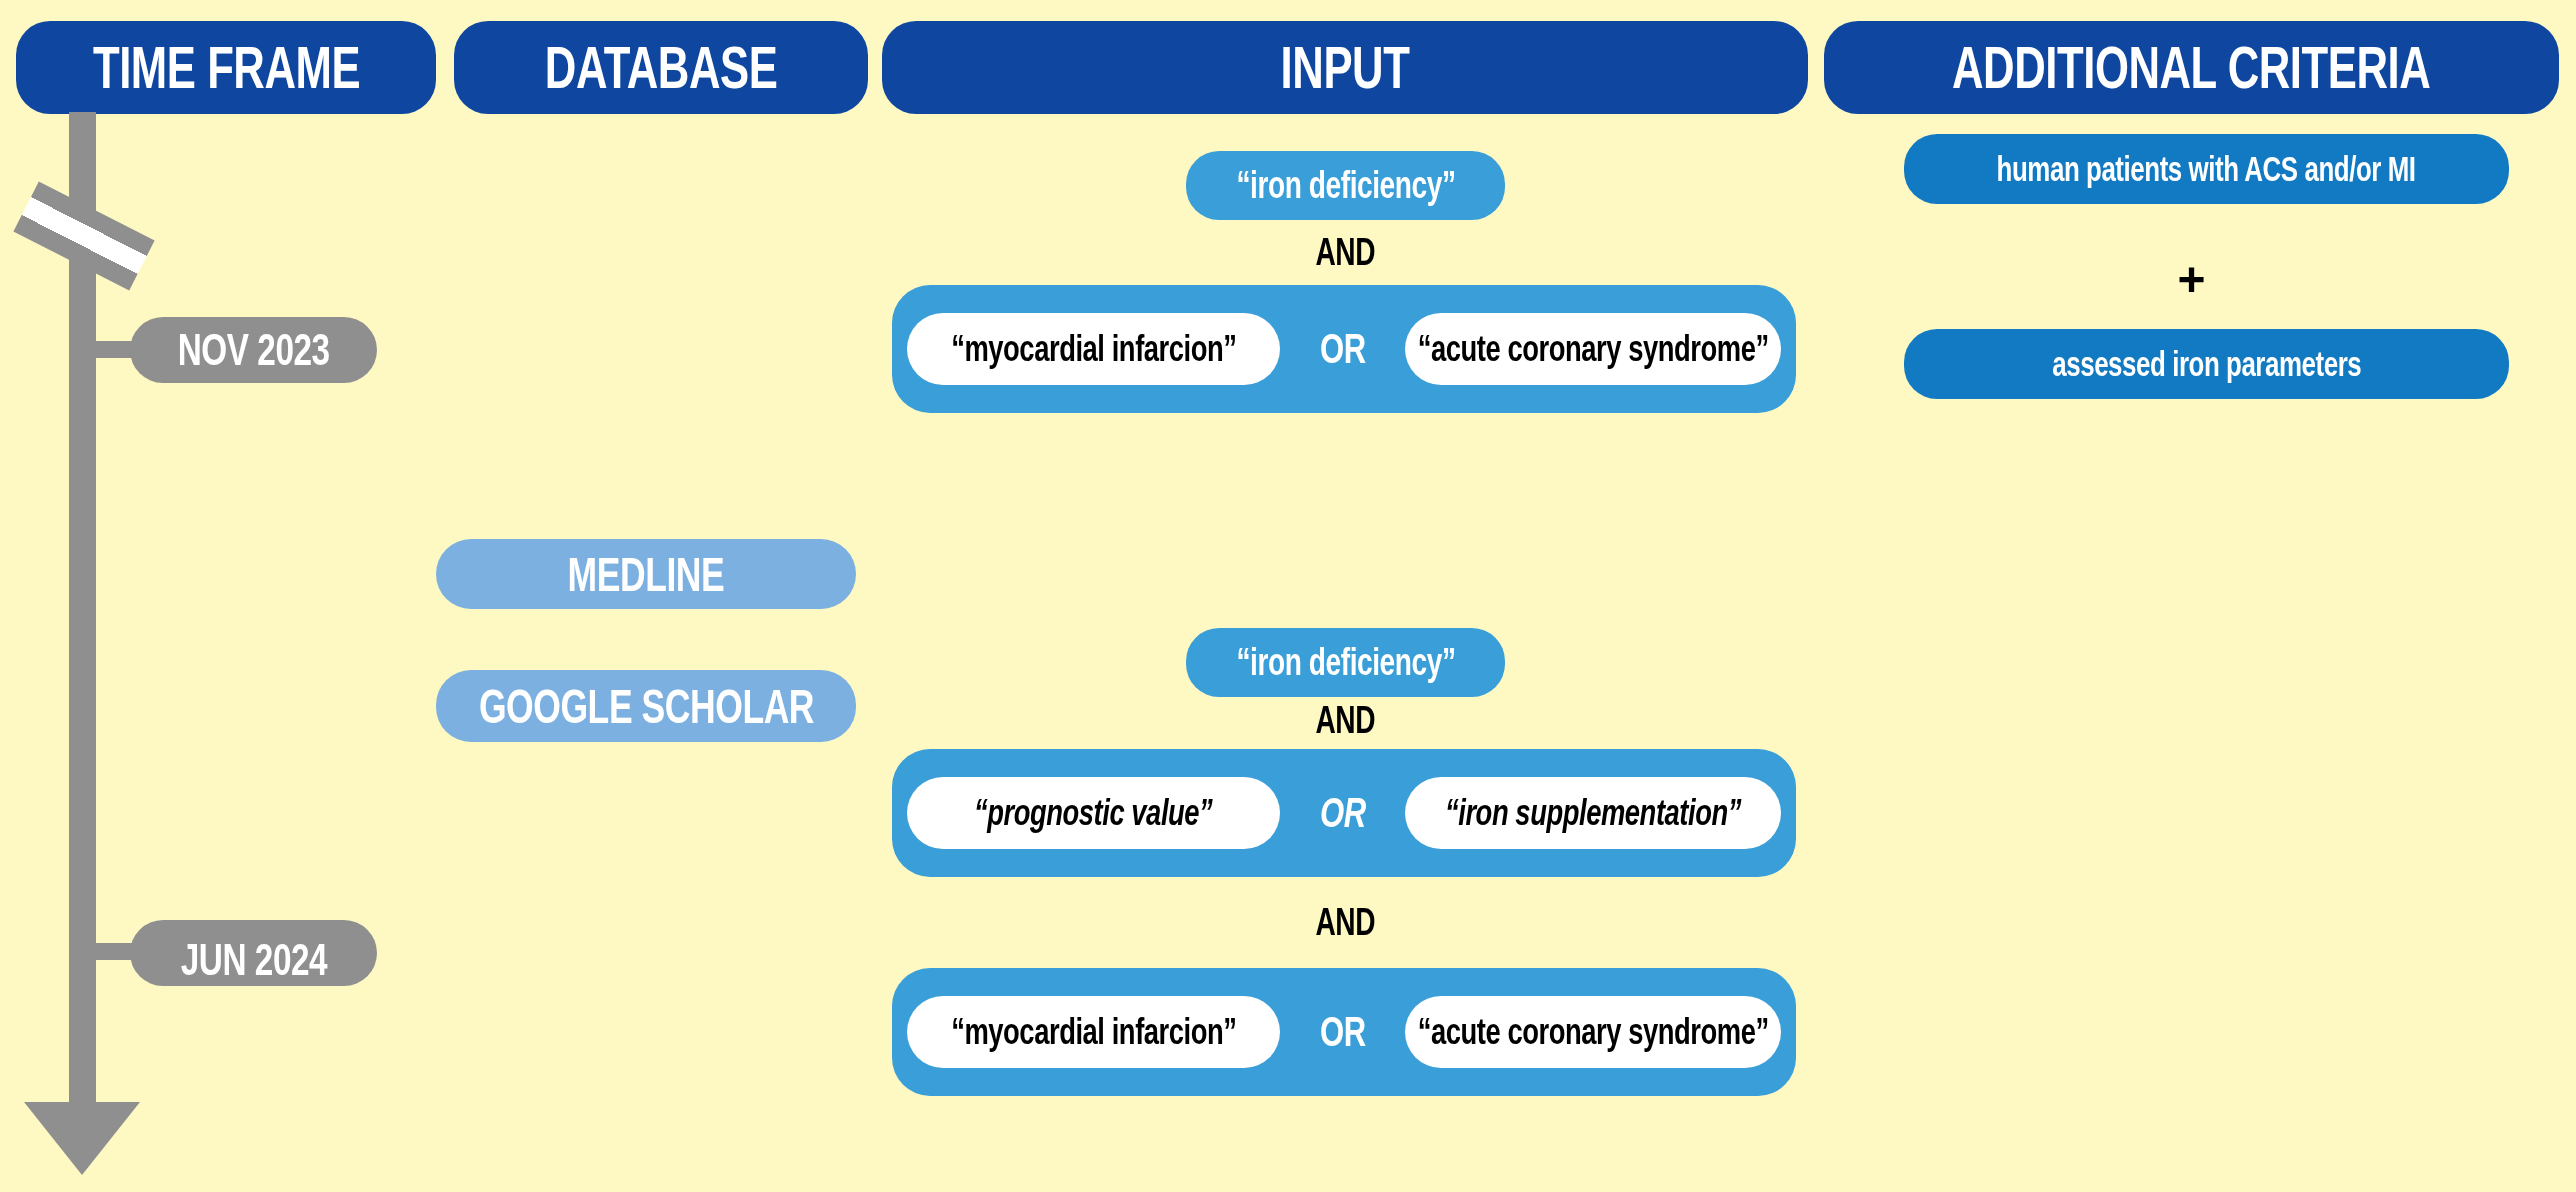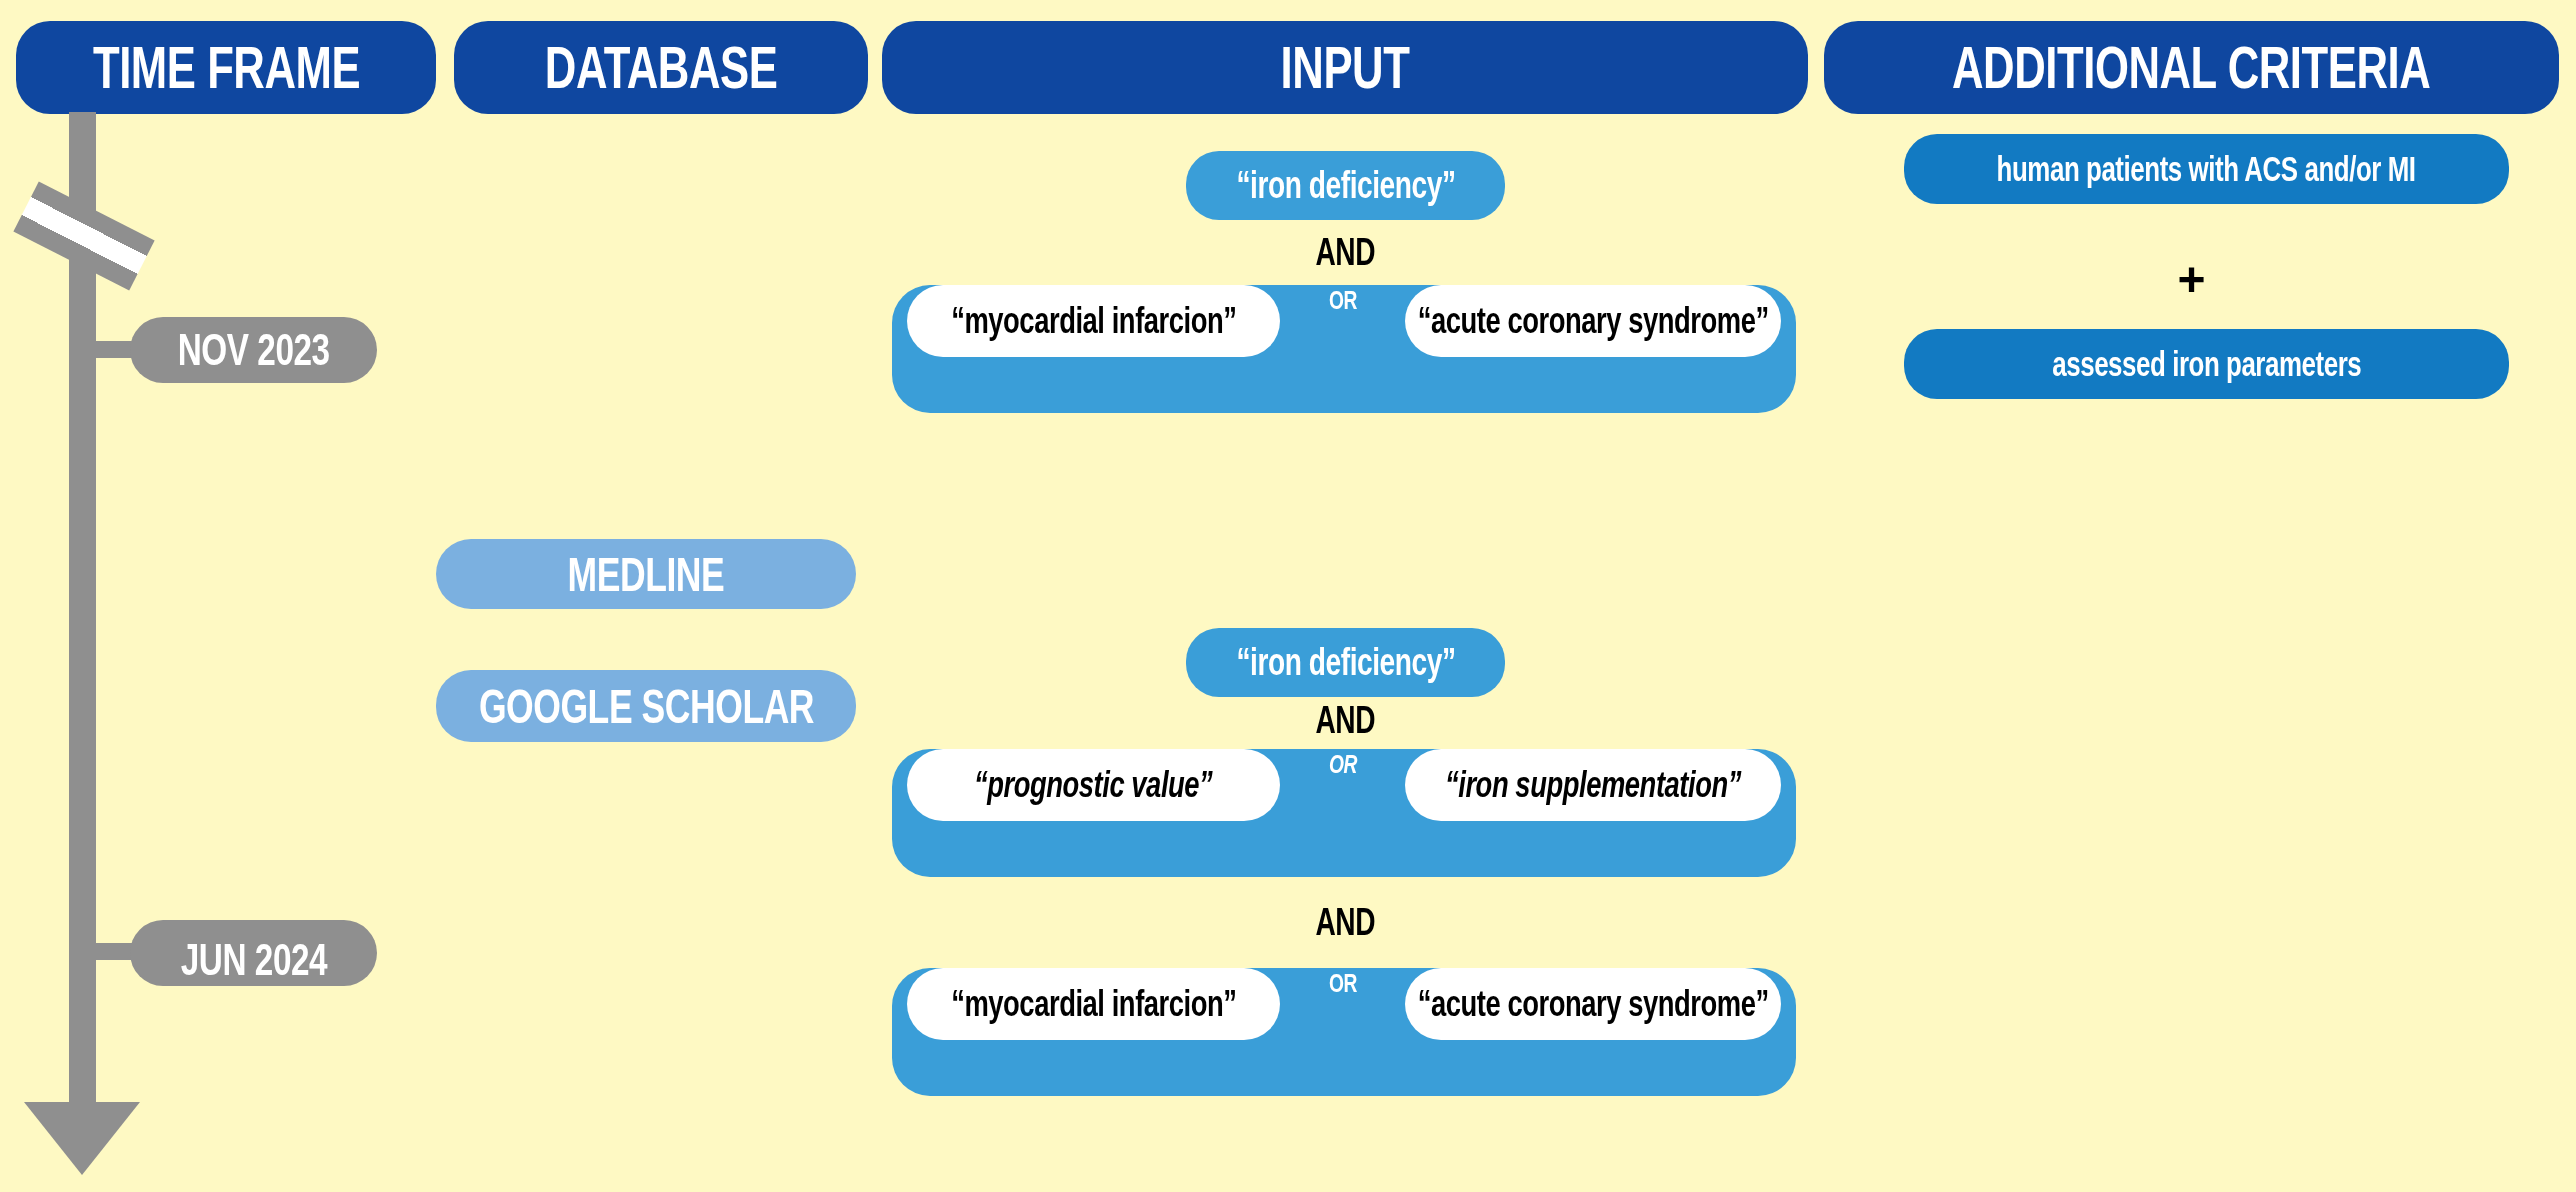--- a/index.html
+++ b/index.html
@@ -70,33 +70,33 @@
   }
   #term1{top:151px;}
   #term2{top:628px;}
   .and-row{position:absolute;left:882px;width:926px;height:38px;color:var(--ink);font-size:38px;}
   #and1{top:233px;}
   #and2{top:701px;}
   #and3{top:903px;}
   .or-group{
     position:absolute;left:892px;width:904px;height:128px;
     background:var(--mid-blue);border-radius:38px;
-    display:flex;align-items:flex-start;justify-content:space-between;
+    display:flex;align-items:center;justify-content:space-between;
     padding:0 15px;box-sizing:border-box;
   }
   #group1{top:285px;}
   #group2{top:749px;font-style:italic;}
   #group3{top:968px;}
   .white-pill{
     height:72px;background:#ffffff;border-radius:36px;
     color:var(--ink);font-size:37px;
   }
   .wp-left{width:373px;}
   .wp-right{width:376px;}
-  .op{color:#ffffff;font-size:26px;}
+  .op{color:#ffffff;font-size:42px;}
 
   
   .crit-pill{
     position:absolute;left:1904px;width:605px;
     background:var(--criteria-blue);border-radius:33px;color:#ffffff;font-size:35px;
   }
   #crit1{top:134px;height:70px;}
   #crit2{top:329px;height:70px;}
   .plus-row{position:absolute;left:1824px;width:735px;top:256px;height:47px;color:var(--ink);font-size:48px;}
 </style>

